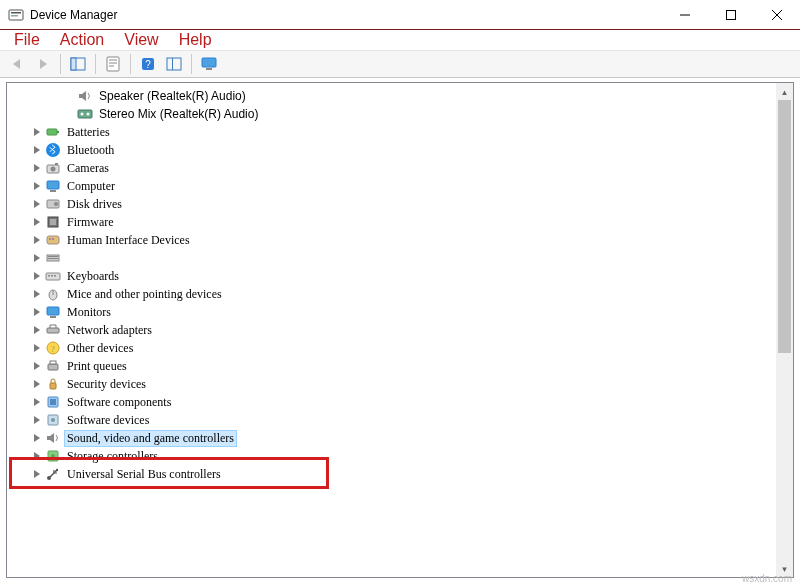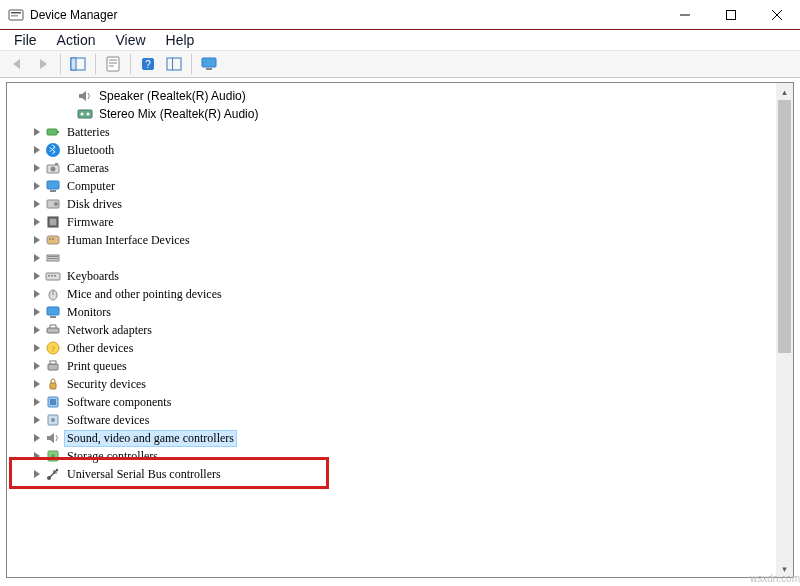--- a/index.html
+++ b/index.html
@@ -27,21 +27,21 @@
     .win-controls { display: flex; }
     .win-btn { width: 46px; height: 30px; display: flex; align-items: center; justify-content: center; font-size: 13px; color:#000; }
     .menubar {
       height: 20px;
       display: flex;
       align-items: center;
       gap: 4px;
       padding: 0 6px;
       background: #fff;
     }
-    .menu-item { padding: 1px 8px; font-size: 14px; color:#0f172a; }
+    .menu-item { padding: 1px 8px; font-size: 16px; color:#b91c1c; }
     .toolbar {
       height: 28px;
       display: flex;
       align-items: center;
       gap: 4px;
       padding: 2px 6px;
       border-top: 1px solid #e5e5e5;
       border-bottom: 1px solid #c8c8c8;
       background: #f6f6f6;
     }
@@ -86,21 +86,21 @@
     }
     .node-icon { width:16px; height:16px; display:inline-flex; align-items:center; justify-content:center; margin-right:4px; }
     .node-label { font-size: 12px; padding: 0 2px; }
     .selected .node-label { background:#cde8ff; outline:1px solid #99d1ff; }
     .highlight-box {
       position:absolute;
       border: 3px solid #d21e1e;
       pointer-events:none;
     }
     .watermark {
-      position:absolute; right:0; bottom:2px;
+      position:absolute; right:8px; bottom:2px;
       font-size:10px; color:#bdbdbd;
       font-family: Arial, sans-serif;
     }
     .depth-1 { padding-left: 24px; font-family: Liberation Serif, serif; }
     .depth-2 { padding-left: 56px; }
     svg { display:block; }
   </style>
 </head>
 <body>
 

